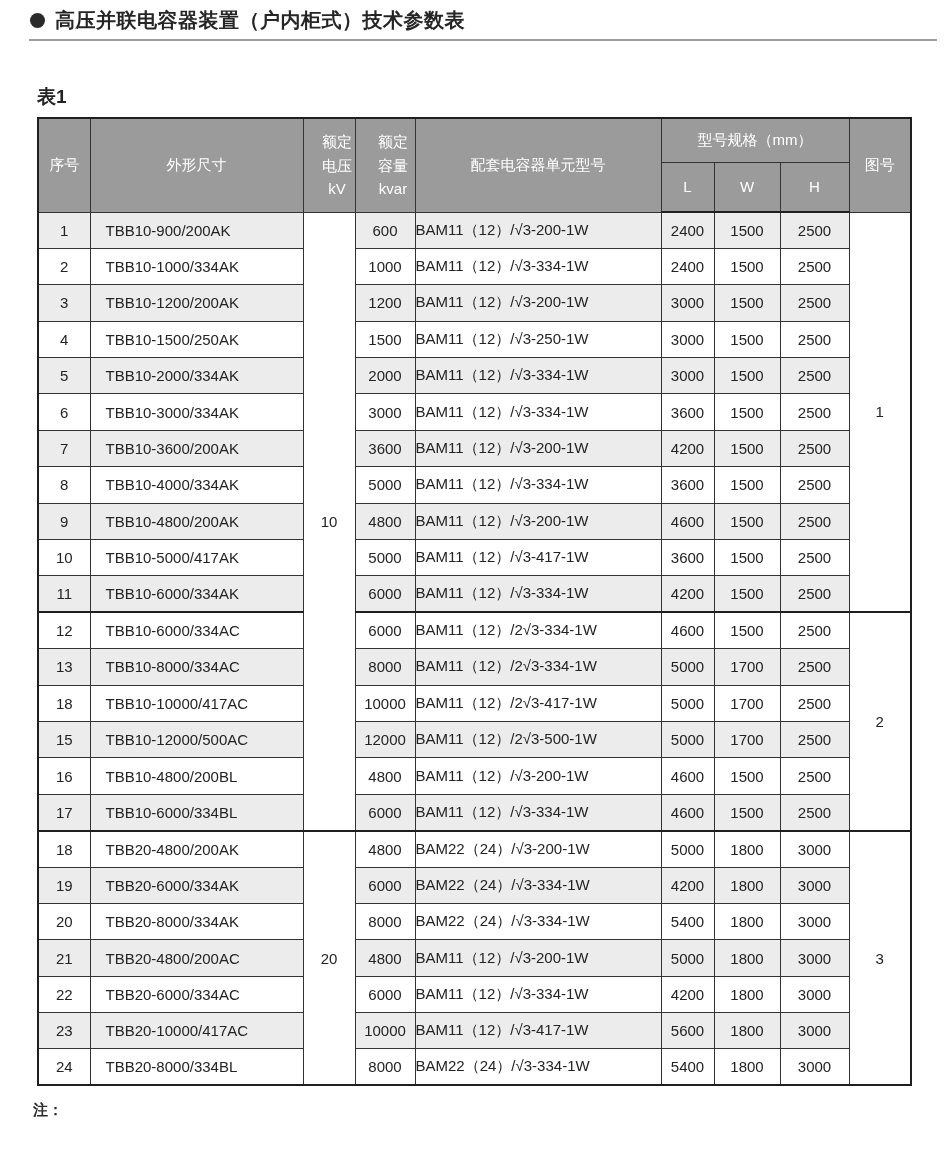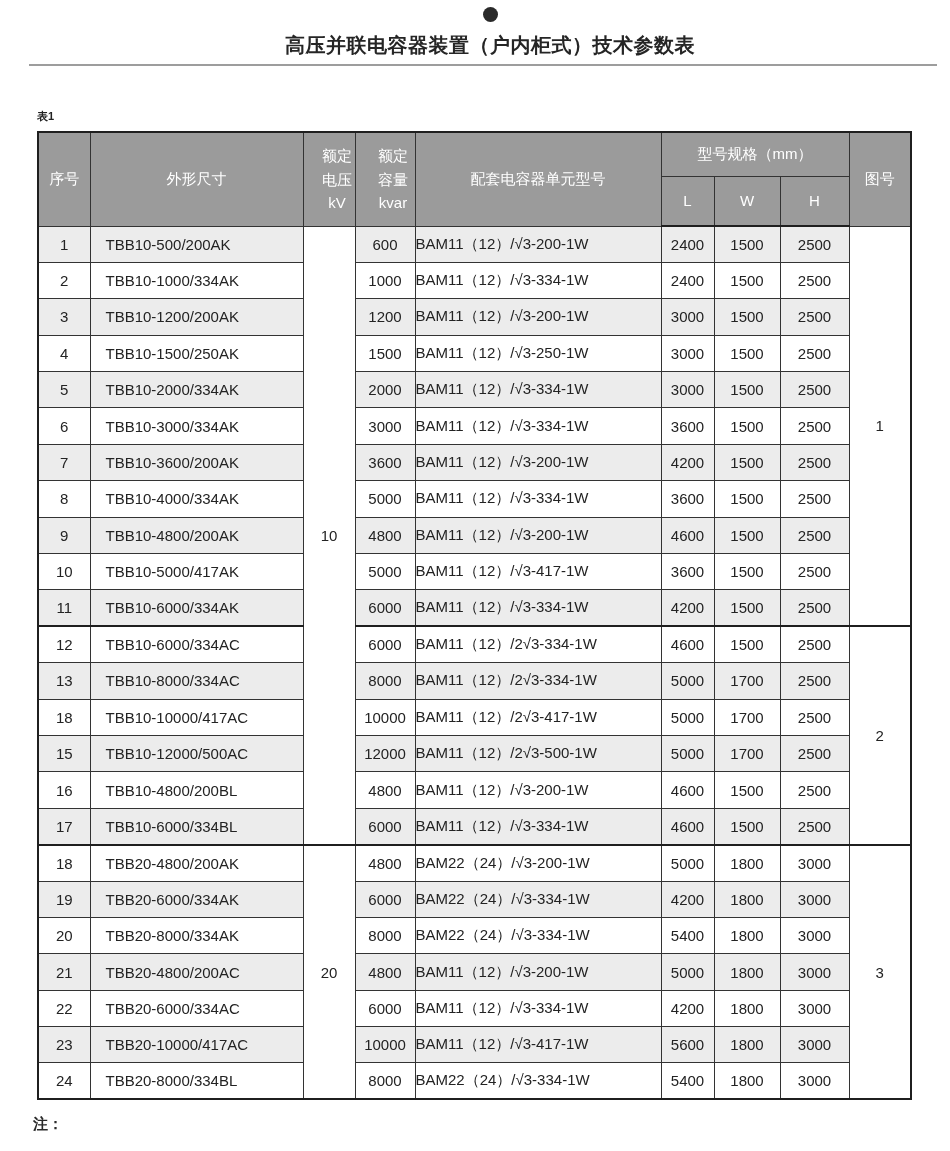--- a/index.html
+++ b/index.html
@@ -16,37 +16,36 @@
     font-family:"Liberation Sans","DejaVu Sans",sans-serif;
     color:var(--text);
     height:1151px;
     overflow:hidden;
   }
   .title-bar{
     padding:7px 0 0 30px;
     display:flex;
     align-items:center;
     gap:10px;
-    flex-direction:column;
   }
   .bullet{
     width:15px;height:15px;border-radius:50%;
     background:#2a2a2a;flex:0 0 auto;
   }
   .page-title{
     font-size:20px;font-weight:bold;color:#252525;
     letter-spacing:0.5px;
   }
   .title-divider{
     height:2px;background:#9d9d9d;
     margin:5px 13px 0 29px;
   }
   .table-label{
     margin:43px 0 7px 37px;
-    font-size:11px;font-weight:bold;color:#222;
+    font-size:19px;font-weight:bold;color:#222;
   }
   table{
     margin-left:37px;
     width:873px;
     border-collapse:collapse;
     table-layout:fixed;
     border:2px solid var(--border-strong);
     font-size:15px;
   }
   th,td{
@@ -124,21 +123,21 @@
     </tr>
     <tr>
       <th>L</th>
       <th>W</th>
       <th>H</th>
     </tr>
   </thead>
   <tbody>
       <tr>
         <td>1</td>
-        <td class="model">TBB10-500/200AK</td>
+        <td class="model">TBB10-900/200AK</td>
         <td class="merged" rowspan="17">10</td>
         <td>600</td>
         <td class="unit">BAM11（12）/√3-200-1W</td>
         <td>2400</td>
         <td>1500</td>
         <td>2500</td>
         <td class="merged" rowspan="11">1</td>
       </tr>
       <tr>
         <td>2</td>

